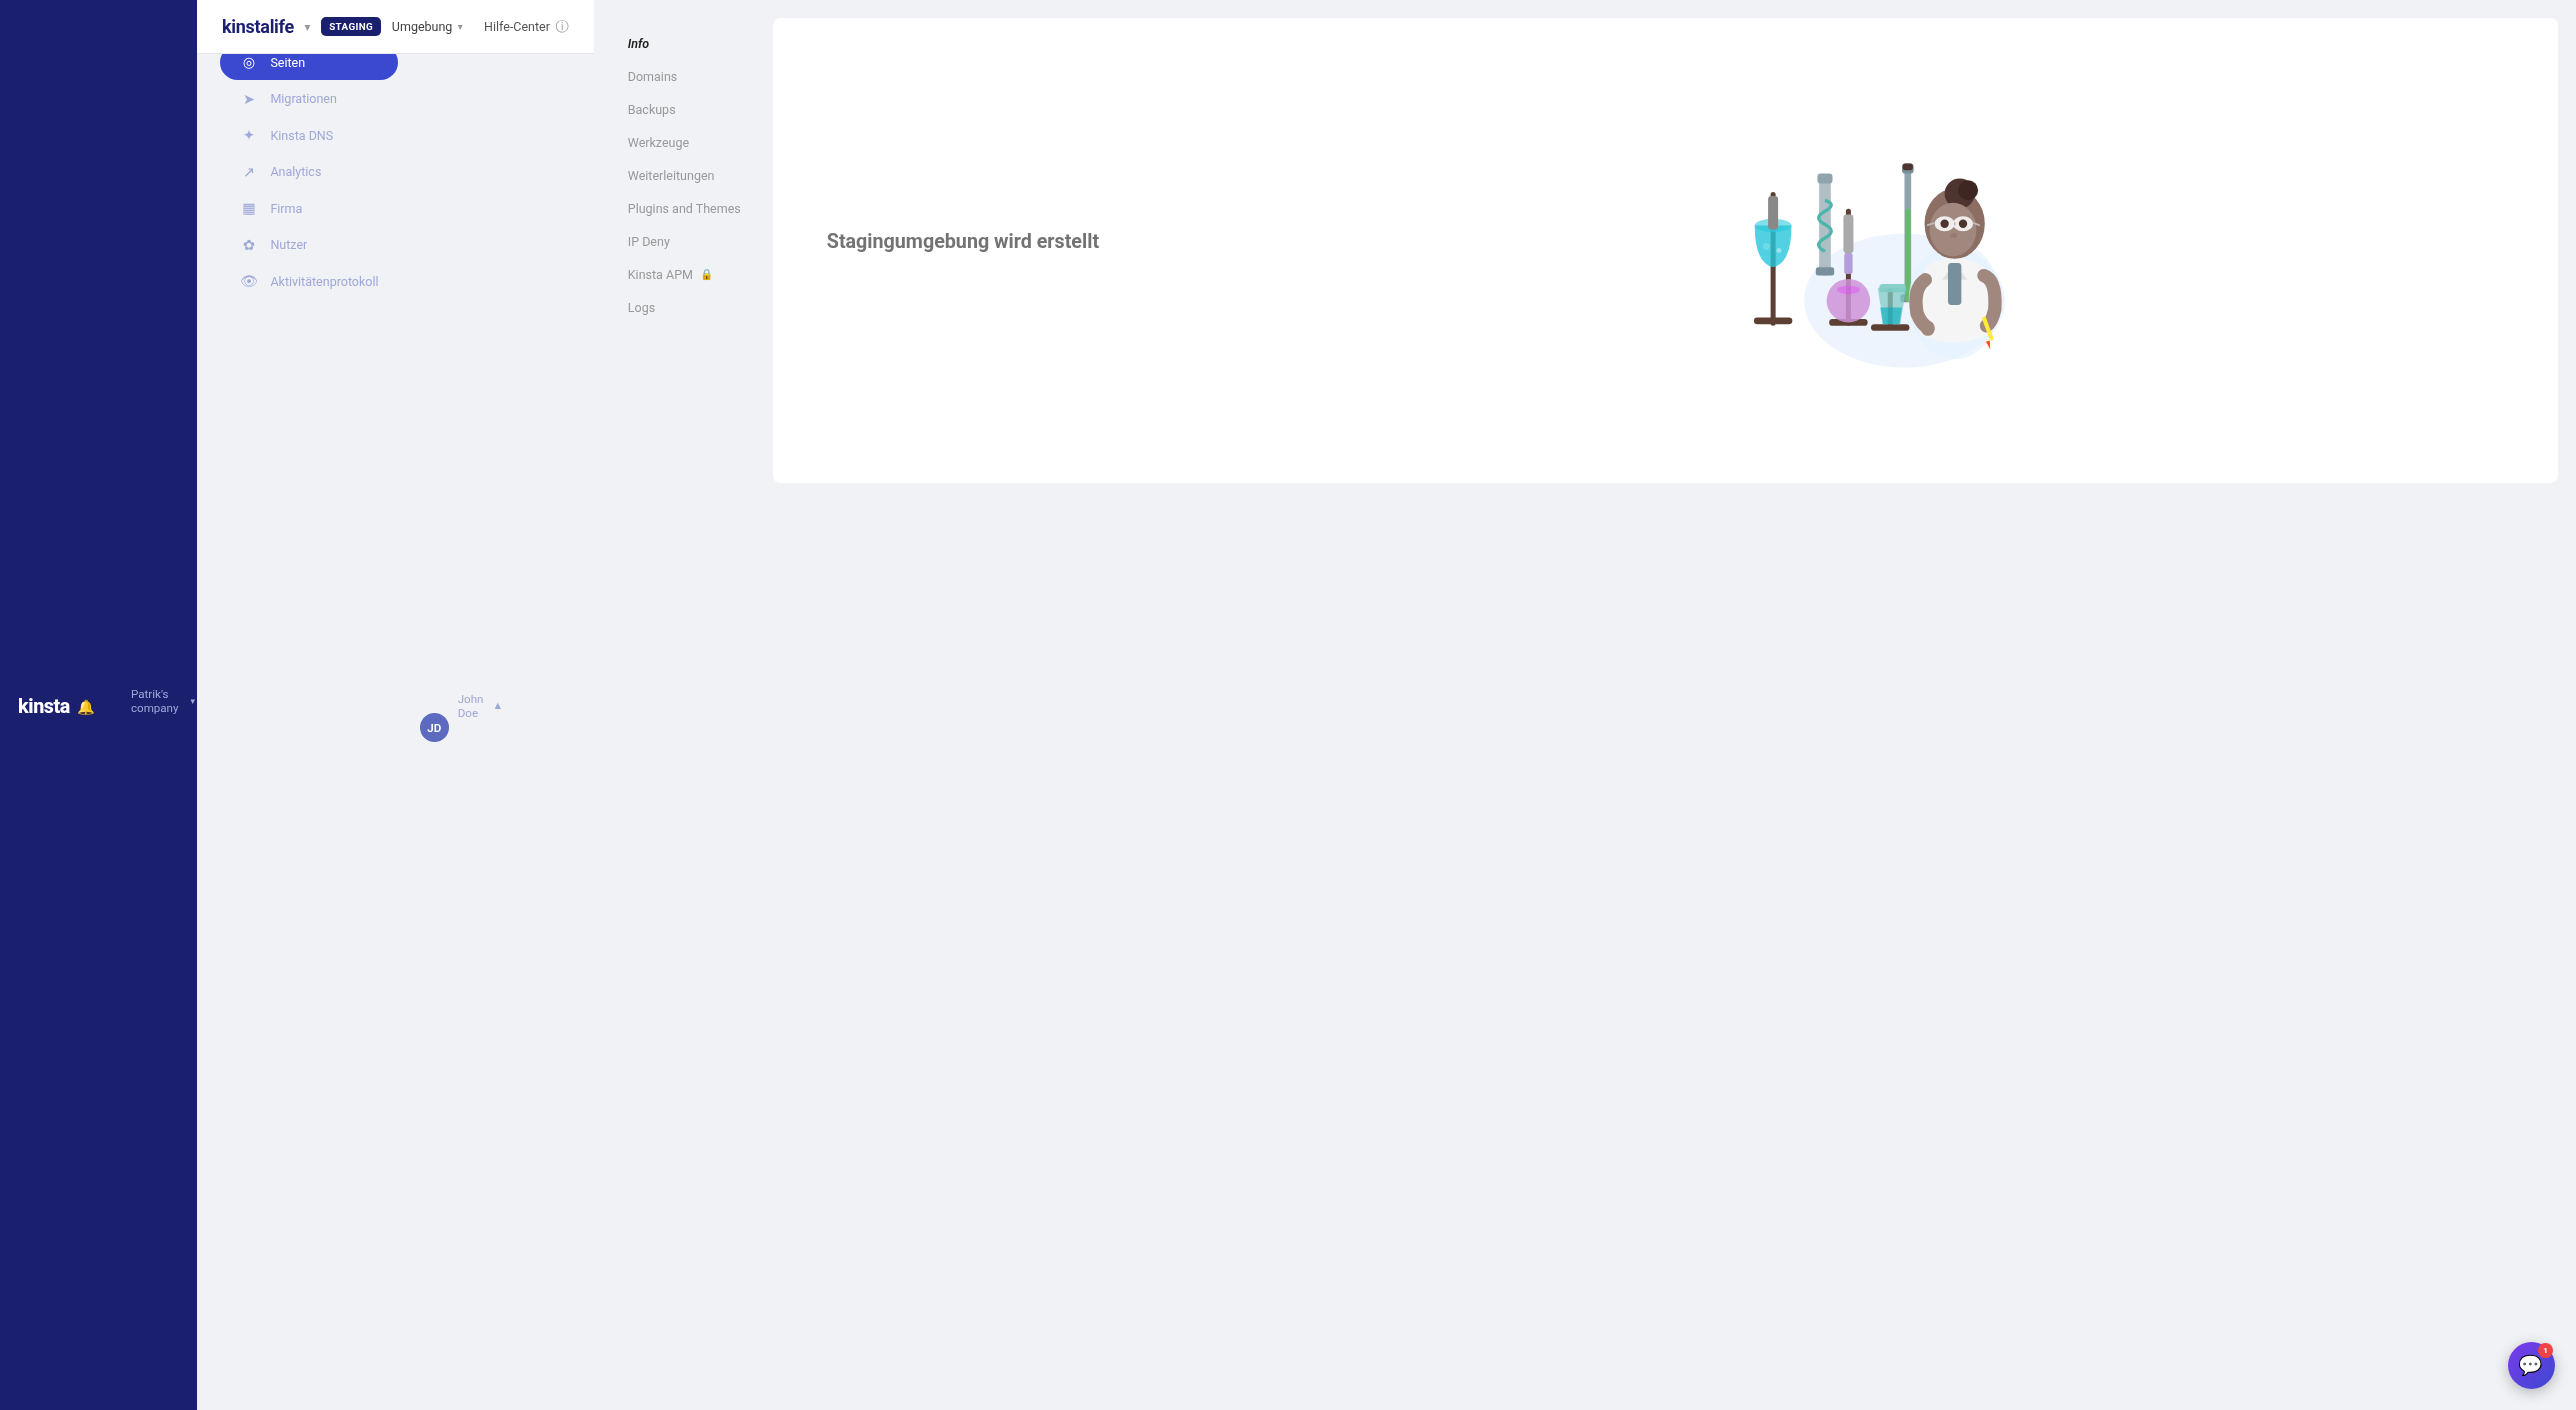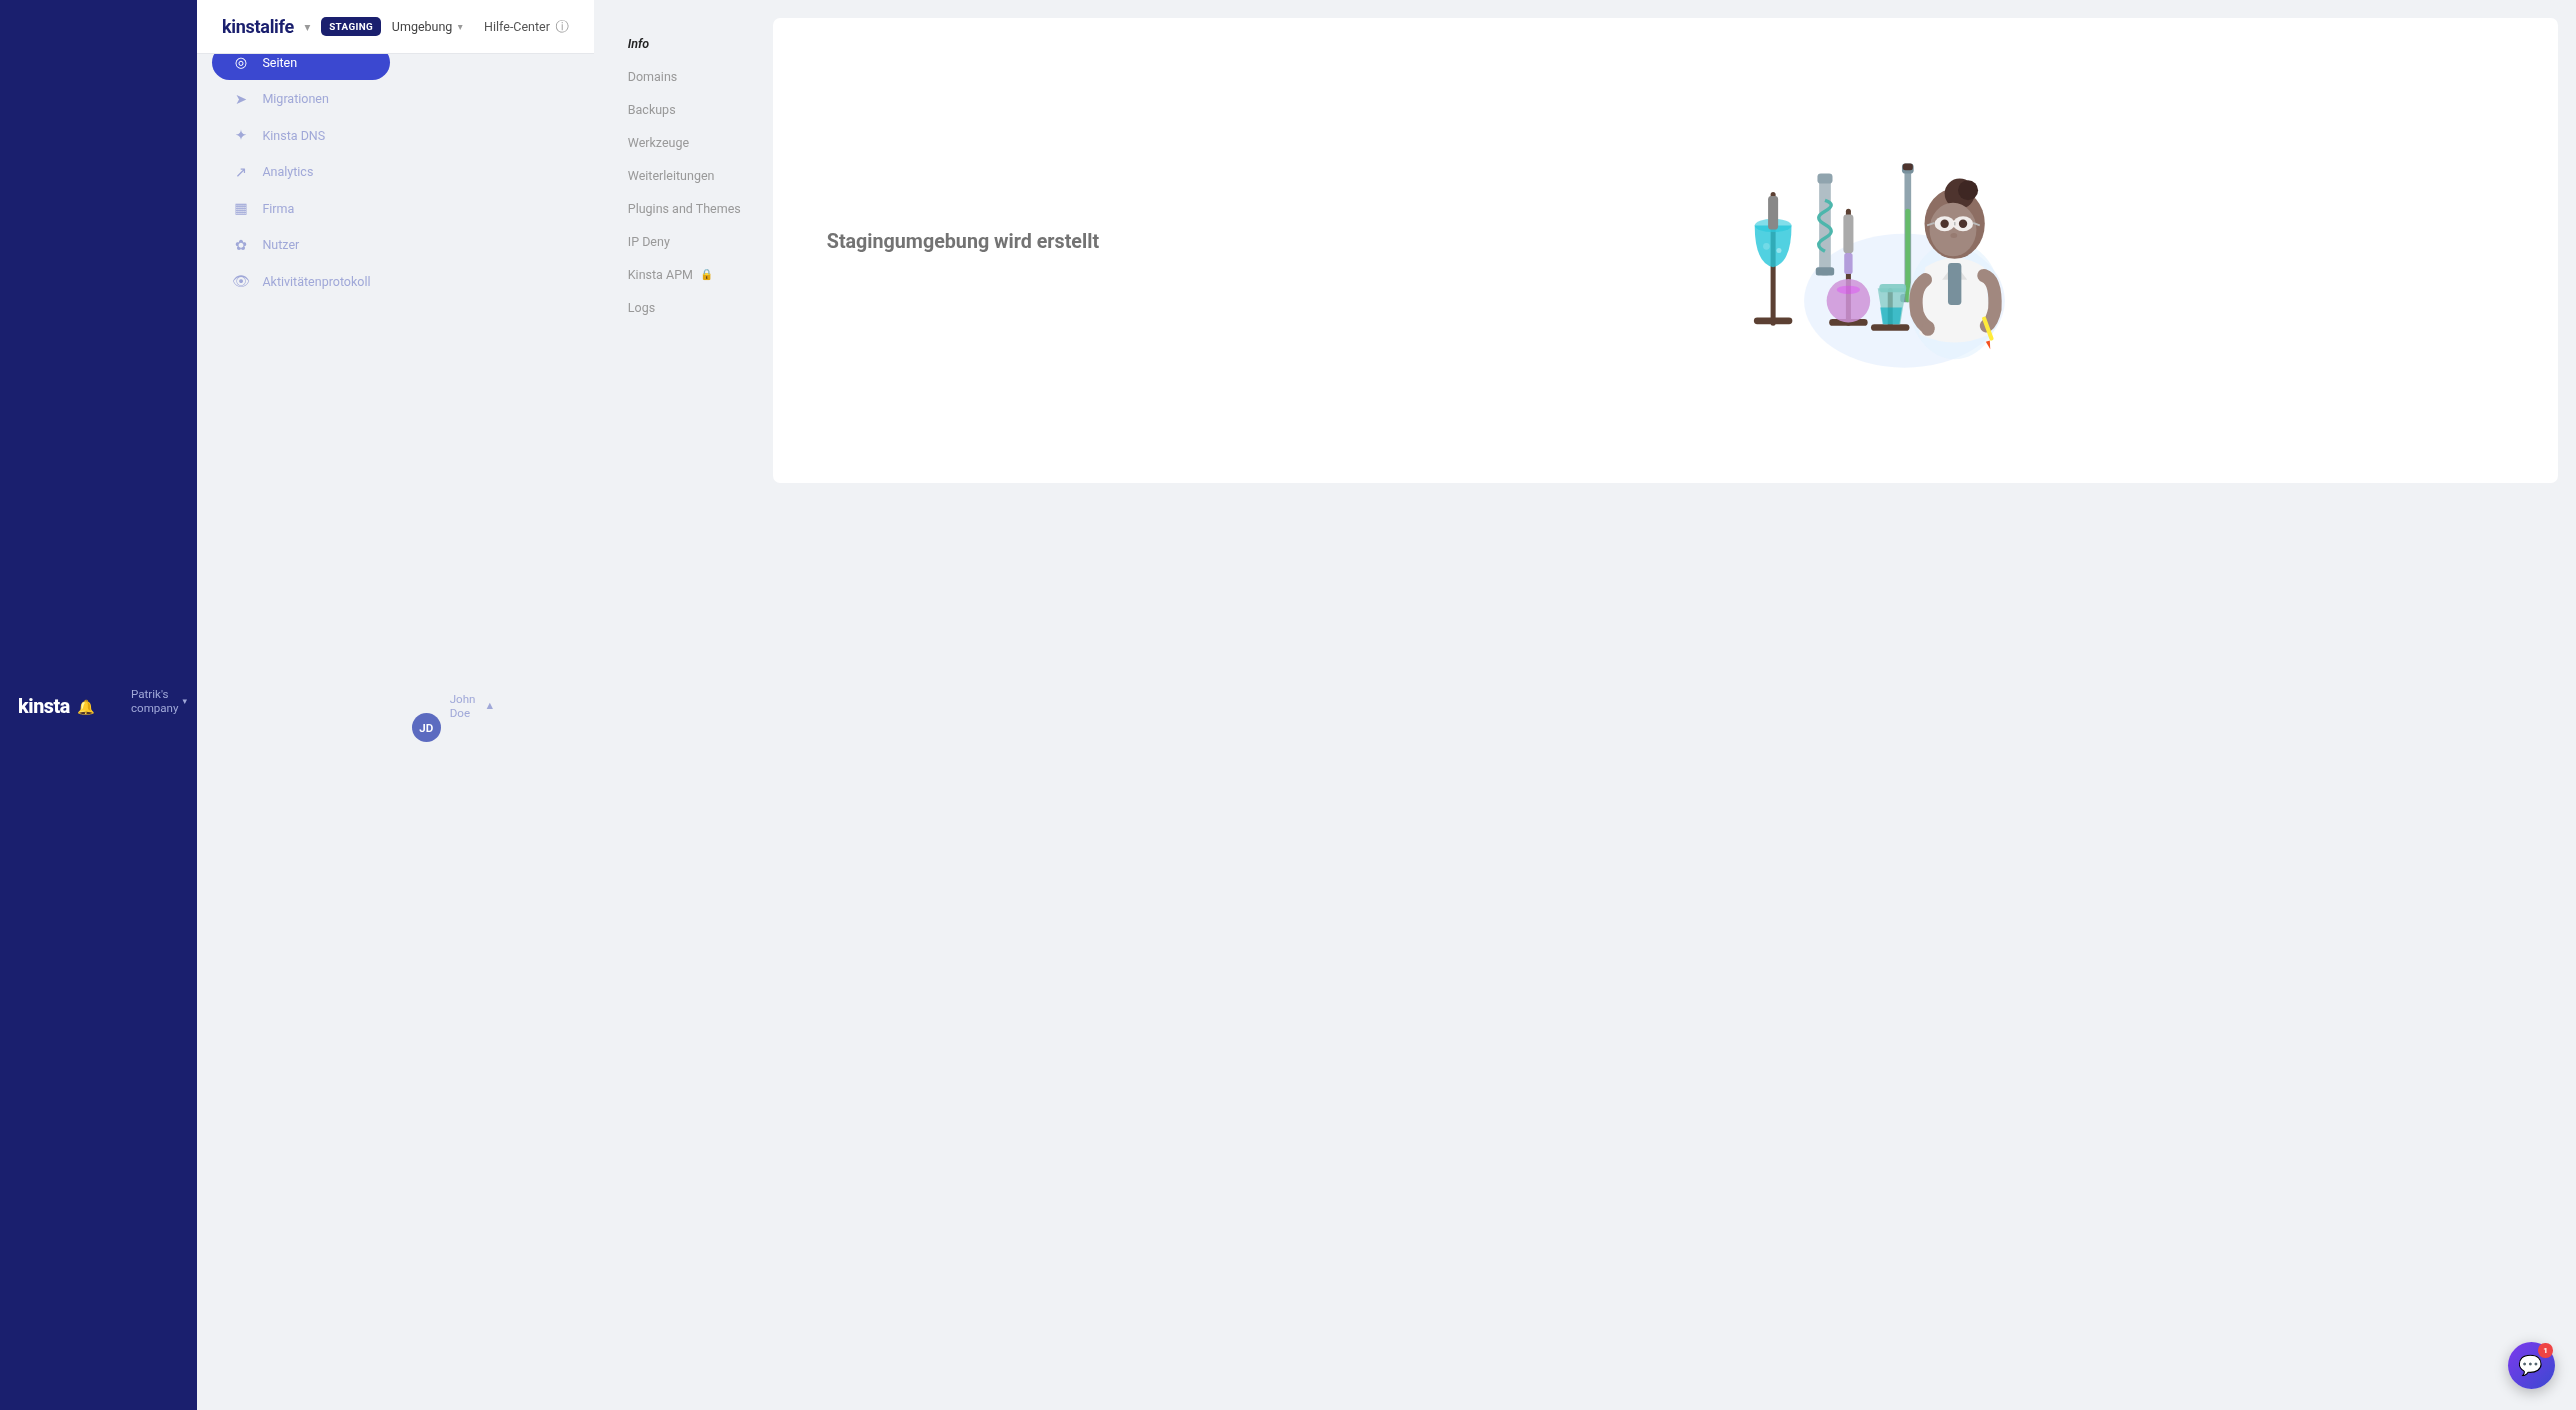--- a/index.html
+++ b/index.html
@@ -24,21 +24,21 @@
     .kinsta-logo {
       font-size: 19.7px;
       font-weight: 800;
       color: #fff;
       letter-spacing: -0.4px;
     }
     .company-row {
       display: flex;
       align-items: center;
       padding: 5.4px 18px 12.5px;
-      gap: 4px;
+      gap: 12px;
       cursor: pointer;
     }
     .company-name {
       font-size: 11.6px;
       color: #a0a8d8;
       flex: 1;
     }
     .chevron-down { color: #a0a8d8; font-size: 9px; }
     .bell-icon { color: #a0a8d8; font-size: 14.3px; margin-left: 7.2px; }
 

